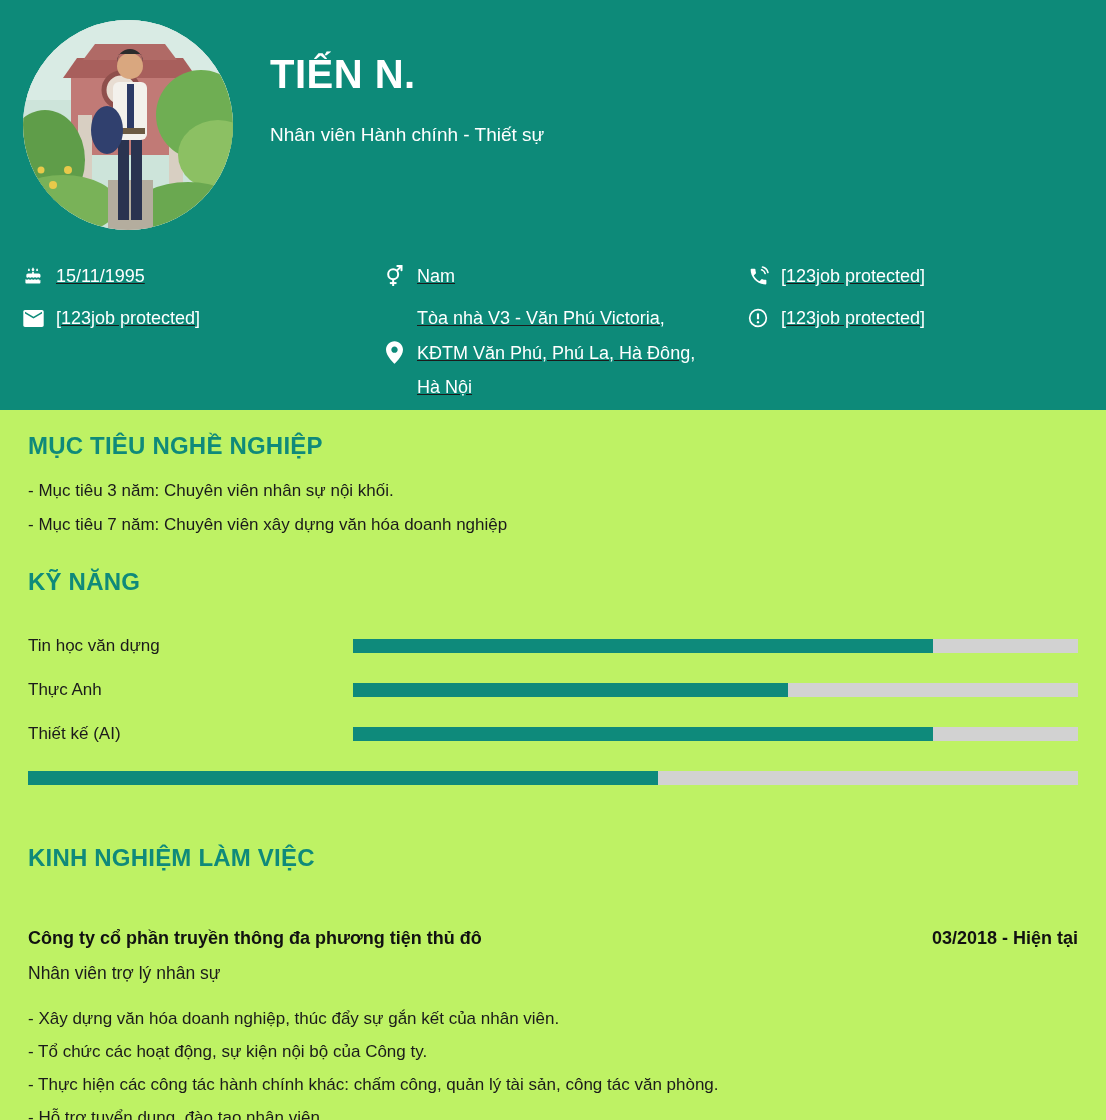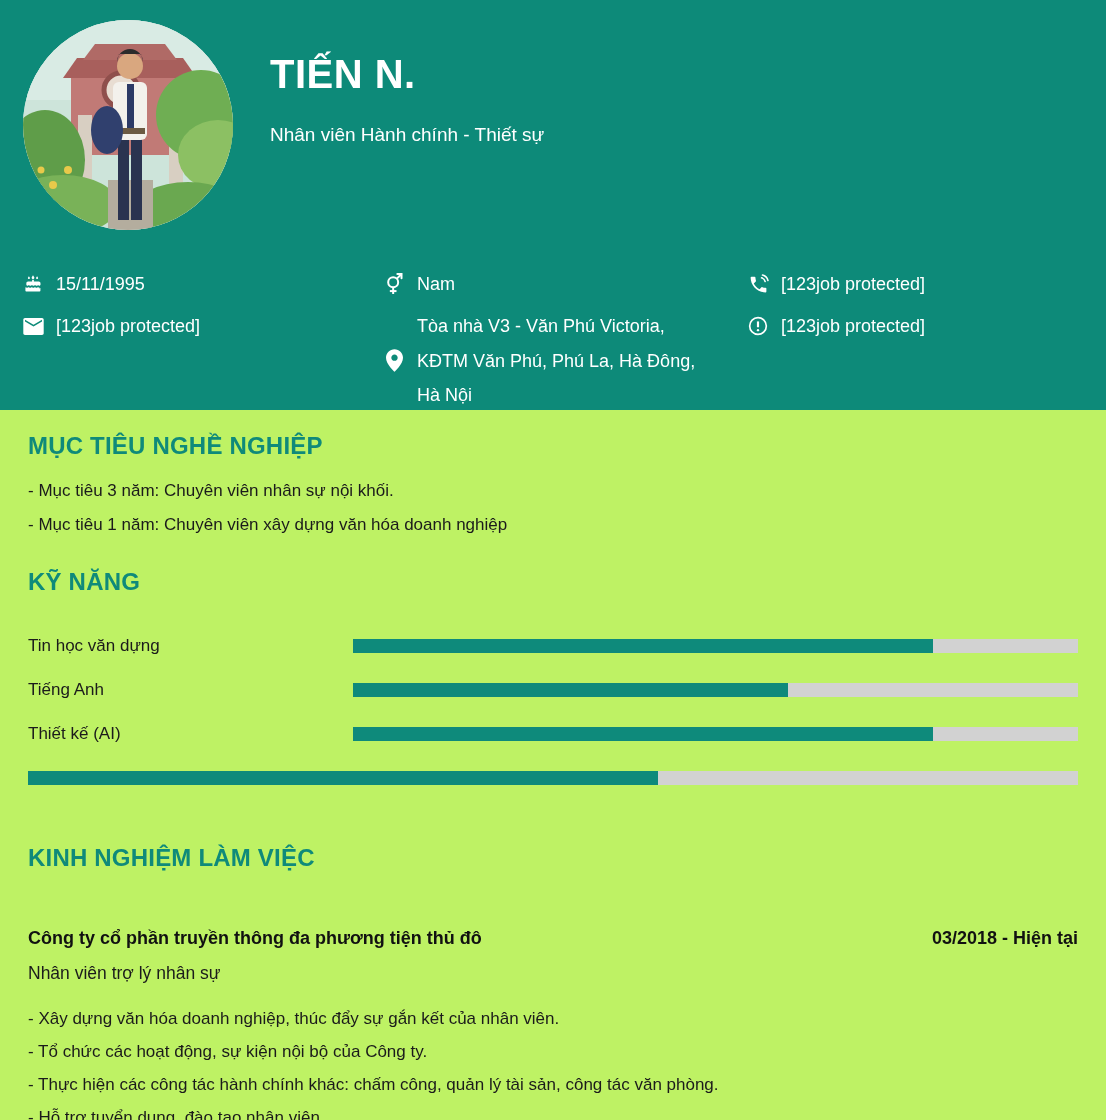--- a/index.html
+++ b/index.html
@@ -16,21 +16,21 @@
   .avatar svg{display:block;width:100%;height:100%;}
   .name{
     position:absolute;left:270px;top:52px;margin:0;
     font-size:40px;font-weight:700;color:#fff;letter-spacing:.5px;
   }
   .job-title{
     position:absolute;left:270px;top:124px;
     font-size:19px;color:#fff;
   }
   .contact{position:absolute;left:0;top:264px;width:100%;}
-  .ccol{position:absolute;top:8px;}
+  .ccol{position:absolute;top:0;text-decoration:underline;}
   .col1{left:22px;width:340px;}
   .col2{left:383px;width:345px;}
   .col3{left:747px;width:340px;}
   .crow{display:flex;align-items:center;height:24px;margin-bottom:18px;}
   .crow.address{height:auto;align-items:center;margin-top:-5px;}
   .cicon{width:22px;height:22px;flex:0 0 22px;margin-right:12px;display:flex;align-items:center;justify-content:center;}
   .cicon svg{display:block;}
   .ctext{font-size:18px;color:#fff;white-space:nowrap;}
   .addr-lines .ctext{line-height:34.5px;}
   
@@ -174,33 +174,33 @@
       </div>
 
     </div>
   </header>
 
   <main class="main">
 
     <h2 class="sec-heading h-objective">MỤC TIÊU NGHỀ NGHIỆP</h2>
     <div class="obj-list">
         <div class="body-line">- Mục tiêu 3 năm: Chuyên viên nhân sự nội khối.</div>
-        <div class="body-line">- Mục tiêu 1 năm: Chuyên viên xây dựng văn hóa doanh nghiệp</div>
+        <div class="body-line">- Mục tiêu 7 năm: Chuyên viên xây dựng văn hóa doanh nghiệp</div>
       </div>
 
     <h2 class="sec-heading h-skills">KỸ NĂNG</h2>
     <div class="skills-list">
         <div class="skill-row">
           <span class="skill-label">Tin học văn dựng</span>
           <div class="skill-track">
             <div class="skill-fill" style="width: 80%;"></div>
           </div>
         </div>
         <div class="skill-row">
-          <span class="skill-label">Tiếng Anh</span>
+          <span class="skill-label">Thực Anh</span>
           <div class="skill-track">
             <div class="skill-fill" style="width: 60%;"></div>
           </div>
         </div>
         <div class="skill-row">
           <span class="skill-label">Thiết kế (AI)</span>
           <div class="skill-track">
             <div class="skill-fill" style="width: 80%;"></div>
           </div>
         </div>

